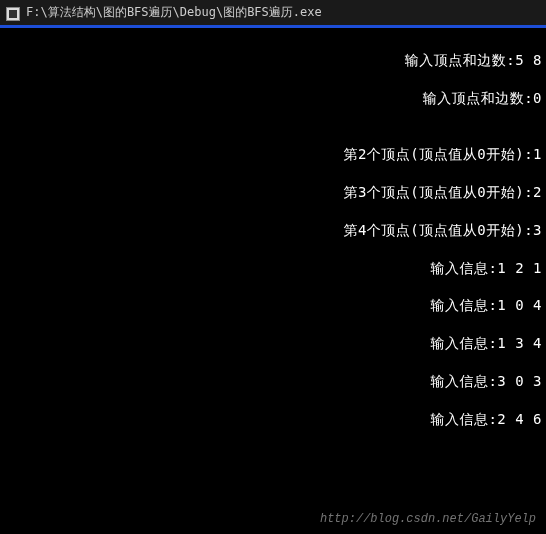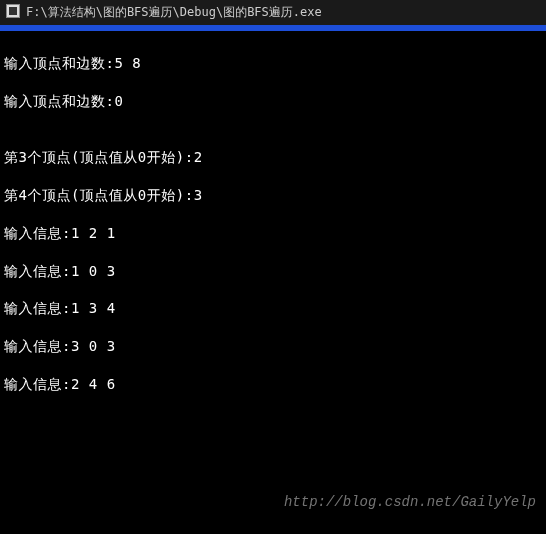--- a/index.html
+++ b/index.html
@@ -16,23 +16,23 @@
       color: #fff;
       overflow: hidden;
       position: relative;
     }
     .titlebar {
       background: #1a1a1a;
       color: #ccc;
       padding: 4px 6px;
       font-size: 12px;
       display: flex;
-      align-items: flex-start;
+      align-items: flex-end;
       gap: 6px;
-      border-bottom: 6px solid #1d4ed8;
+      border-bottom: 3px solid #1d4ed8;
     }
     .titlebar-icon {
       width: 14px;
       height: 14px;
       background: #ddd;
       border: 1px solid #888;
       display: inline-block;
       position: relative;
     }
     .titlebar-icon::before {
@@ -45,48 +45,50 @@
       background: #333;
     }
     .console {
       padding: 4px 4px;
       white-space: pre;
       line-height: 1.35;
       letter-spacing: 0.5px;
     }
     .console-line {
       display: block;
+      text-align: right;
     }
     .watermark {
       position: absolute;
-      bottom: 24px;
+      bottom: 8px;
       right: 10px;
       color: #888;
       font-family: "Courier New", monospace;
-      font-size: 14px;
+      font-size: 12px;
       font-style: italic;
       opacity: 0.85;
     }
   </style>
 </head>
 <body>
 
 <div class="titlebar">
   <span class="titlebar-icon"></span>
   <span>F:\算法结构\图的BFS遍历\Debug\图的BFS遍历.exe</span>
 </div>
 
 <div class="console">
 <span class="console-line">输入顶点和边数:5 8</span>
 <span class="console-line">输入顶点和边数:0</span>
 <span class="console-line"></span>
+<span class="console-line">第2个顶点(顶点值从0开始):1</span>
 <span class="console-line">第3个顶点(顶点值从0开始):2</span>
 <span class="console-line">第4个顶点(顶点值从0开始):3</span>
 <span class="console-line">输入信息:1 2 1</span>
-<span class="console-line">输入信息:1 0 3</span>
+<span class="console-line">输入信息:1 0 4</span>
 <span class="console-line">输入信息:1 3 4</span>
 <span class="console-line">输入信息:3 0 3</span>
 <span class="console-line">输入信息:2 4 6</span>
 
 
 
 
 
 
 

